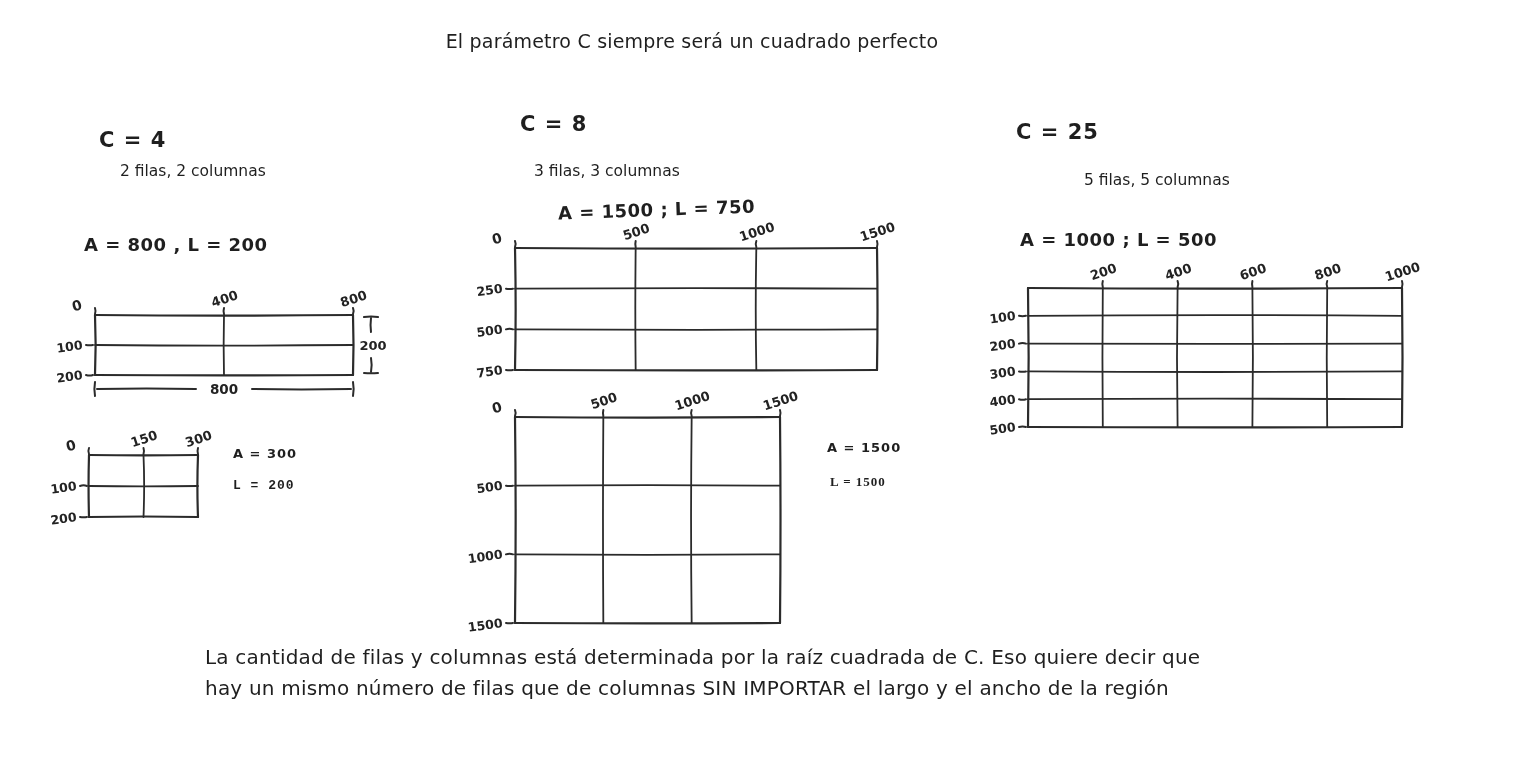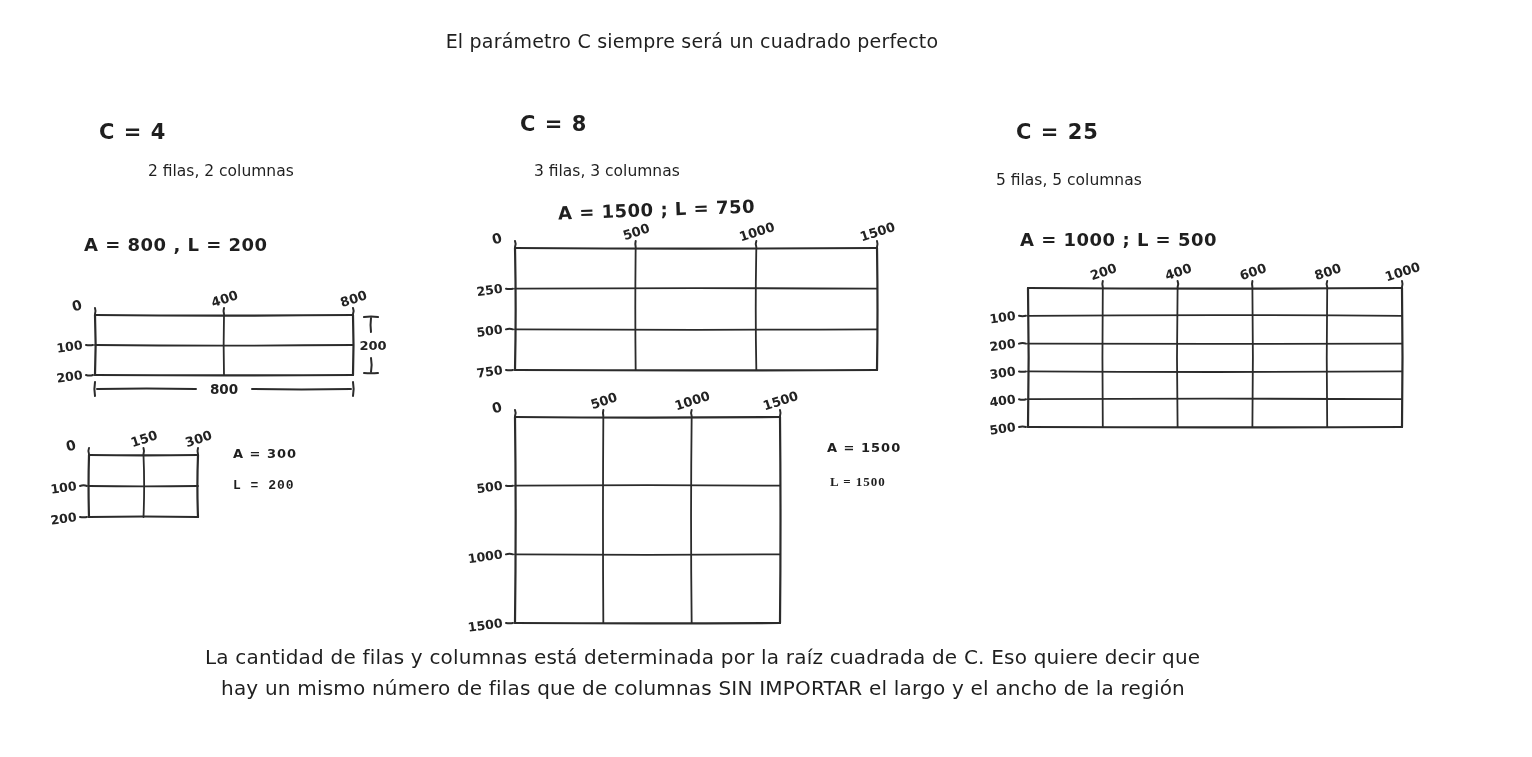--- a/index.html
+++ b/index.html
@@ -21,22 +21,22 @@
   .grid text{font-family:"DejaVu Sans",sans-serif;font-weight:700;fill:#232323;}
 </style>
 </head>
 <body>
 
 <div class="canvas">
 
   <div class="abs title" style="left:330px;top:30px;width:724px;">El parámetro C siempre será un cuadrado perfecto</div>
 
   <section>
-    <div class="abs heading" style="left:99px;top:120px;">C = 4</div>
-    <div class="abs sub" style="left:148px;top:162px;text-align:right;">2 filas, 2 columnas</div>
+    <div class="abs heading" style="left:99px;top:128px;">C = 4</div>
+    <div class="abs sub" style="left:120px;top:162px;text-align:right;">2 filas, 2 columnas</div>
     <div class="abs params" style="left:84px;top:234px;">A = 800 ,  L = 200</div>
 
     <div class="abs grid" style="left: 50px; top: 287px; margin-left: 0px; margin-top: 0px;">
         <svg width="365" height="123" viewBox="0 0 365 123">
           <path class="b" d="M45 28 Q174 29.2 303 28"></path>
           <path class="b" d="M303 28 Q304 58 303 88"></path>
           <path class="b" d="M45 88 Q174 88.9 303 88"></path>
           <path class="b" d="M45 28 Q46.3 58 45 88"></path>
           <path class="i" d="M174 28 Q173.3 58 174 88"></path>
           <path class="i" d="M45 58 Q174 59.2 303 58"></path>
@@ -146,21 +146,21 @@
           <text x="33" y="238" text-anchor="end" font-size="12.5" transform="rotate(-8 33 238)">1500</text>
         </svg>
       </div>
 
     <div class="abs sidelabel" style="left:827px;top:440px;">A = 1500</div>
     <div class="abs sidelabel" style="left:830px;top:474px;font-family:Liberation Serif, serif;">L = 1500</div>
   </section>
 
   <section>
     <div class="abs heading" style="left:1016px;top:120px;">C = 25</div>
-    <div class="abs sub" style="left:996px;top:171px;">5 filas, 5 columnas</div>
+    <div class="abs sub" style="left:1084px;top:171px;">5 filas, 5 columnas</div>
     <div class="abs params" style="left:1020px;top:229px;text-align:center;">A = 1000 ;  L = 500</div>
 
     <div class="abs grid" style="left: 983px; top: 260px; margin-left: 0px; margin-top: 0px;">
         <svg width="481" height="202" viewBox="0 0 481 202">
           <path class="b" d="M45 28 Q232 29.2 419 28"></path>
           <path class="b" d="M419 28 Q420 97.5 419 167"></path>
           <path class="b" d="M45 167 Q232 167.9 419 167"></path>
           <path class="b" d="M45 28 Q46.3 97.5 45 167"></path>
           <path class="i" d="M119.8 28 Q119.1 97.5 119.8 167"></path>
           <path class="i" d="M194.6 28 Q193.4 97.5 194.6 167"></path>
@@ -188,15 +188,15 @@
           <text x="33" y="115.4" text-anchor="end" font-size="12.5" transform="rotate(-8 33 115.4)">300</text>
           <path class="t" d="M36 139.2 Q39.5 140.39999999999998 43 139.2"></path>
           <text x="33" y="143.2" text-anchor="end" font-size="12.5" transform="rotate(-8 33 143.2)">400</text>
           <path class="t" d="M36 167 Q39.5 166 43 167"></path>
           <text x="33" y="171" text-anchor="end" font-size="12.5" transform="rotate(-8 33 171)">500</text>
         </svg>
       </div>
   </section>
 
   <div class="abs footer" style="left:205px;top:645px;text-align:right;">La cantidad de filas y columnas está determinada por la raíz cuadrada de C. Eso quiere decir que</div>
-  <div class="abs footer" style="left:205px;top:676px;margin-left:16px;">hay un mismo número de filas que de columnas SIN IMPORTAR el largo y el ancho de la región</div>
+  <div class="abs footer" style="left:205px;top:676px;">hay un mismo número de filas que de columnas SIN IMPORTAR el largo y el ancho de la región</div>
 
 </div>
 
 </body></html>

